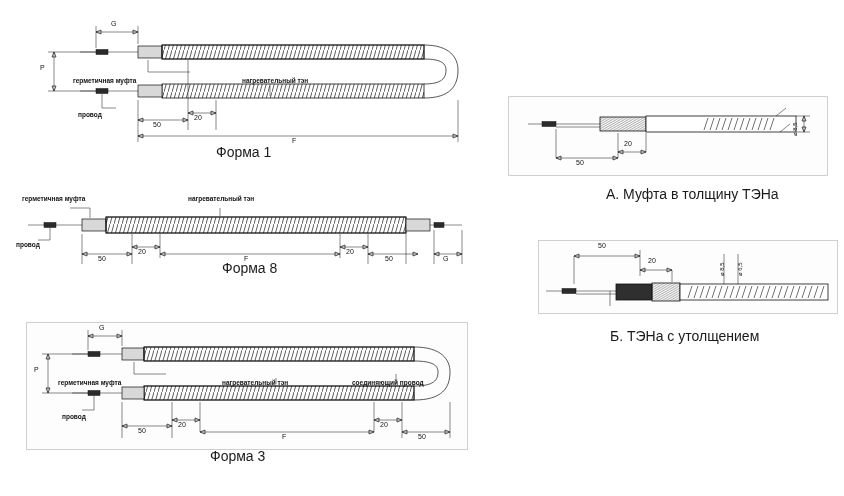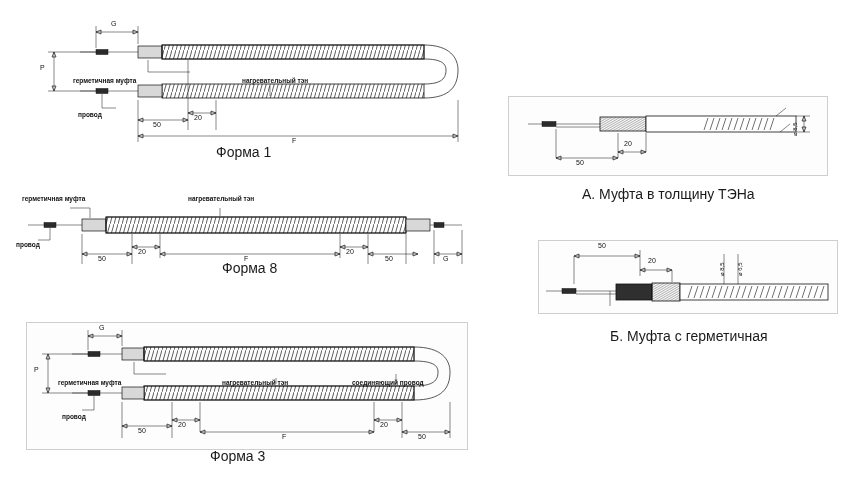--- a/index.html
+++ b/index.html
@@ -287,21 +287,21 @@
     <path class="ln" d="M138 56 l-5 -2 v4 z" fill="#111"></path>
     <line class="lnt" x1="48" y1="62" x2="110" y2="62"></line>
     <path class="ln" d="M48 62 l5 -2 v4 z" fill="#111"></path>
     <path class="ln" d="M110 62 l-5 -2 v4 z" fill="#111"></path>
   </svg>
 
   <span class="dim" style="left:68px;top:63px;">50</span>
   <span class="dim" style="left:116px;top:44px;">20</span>
   <span class="dimS" style="left:283px;top:40px;transform:rotate(-90deg);transform-origin:left top;">⌀ 8,5</span>
 </div>
-<div class="caption" style="left:582px;top:186px;">А. Муфта в толщину ТЭНа</div>
+<div class="caption" style="left:606px;top:186px;">А. Муфта в толщину ТЭНа</div>
 
 <div class="box" style="left:538px;top:240px;width:298px;height:72px;"></div>
 <div class="panel" style="left:538px;top:240px;width:298px;height:72px;">
   <svg width="298" height="72">
 
     <line class="lnt" x1="36" y1="16" x2="36" y2="44"></line>
     <line class="lnt" x1="102" y1="10" x2="102" y2="36"></line>
     <line class="lnt" x1="36" y1="16" x2="102" y2="16"></line>
     <path class="ln" d="M36 16 l5 -2 v4 z" fill="#111"></path>
     <path class="ln" d="M102 16 l-5 -2 v4 z" fill="#111"></path>
@@ -328,13 +328,13 @@
     <line class="lnt" x1="200" y1="44" x2="200" y2="14"></line>
 
     <line class="lnt" x1="72" y1="51" x2="72" y2="66"></line>
   </svg>
 
   <span class="dim" style="left:60px;top:2px;">50</span>
   <span class="dim" style="left:110px;top:17px;">20</span>
   <span class="dimS" style="left:180px;top:36px;transform:rotate(-90deg);transform-origin:left top;">⌀ 8,5</span>
   <span class="dimS" style="left:198px;top:36px;transform:rotate(-90deg);transform-origin:left top;">⌀ 6,5</span>
 </div>
-<div class="caption" style="left:610px;top:328px;">Б. Муфта с герметичная</div>
+<div class="caption" style="left:610px;top:328px;">Б. ТЭНа с утолщением</div>
 
 </body></html>

